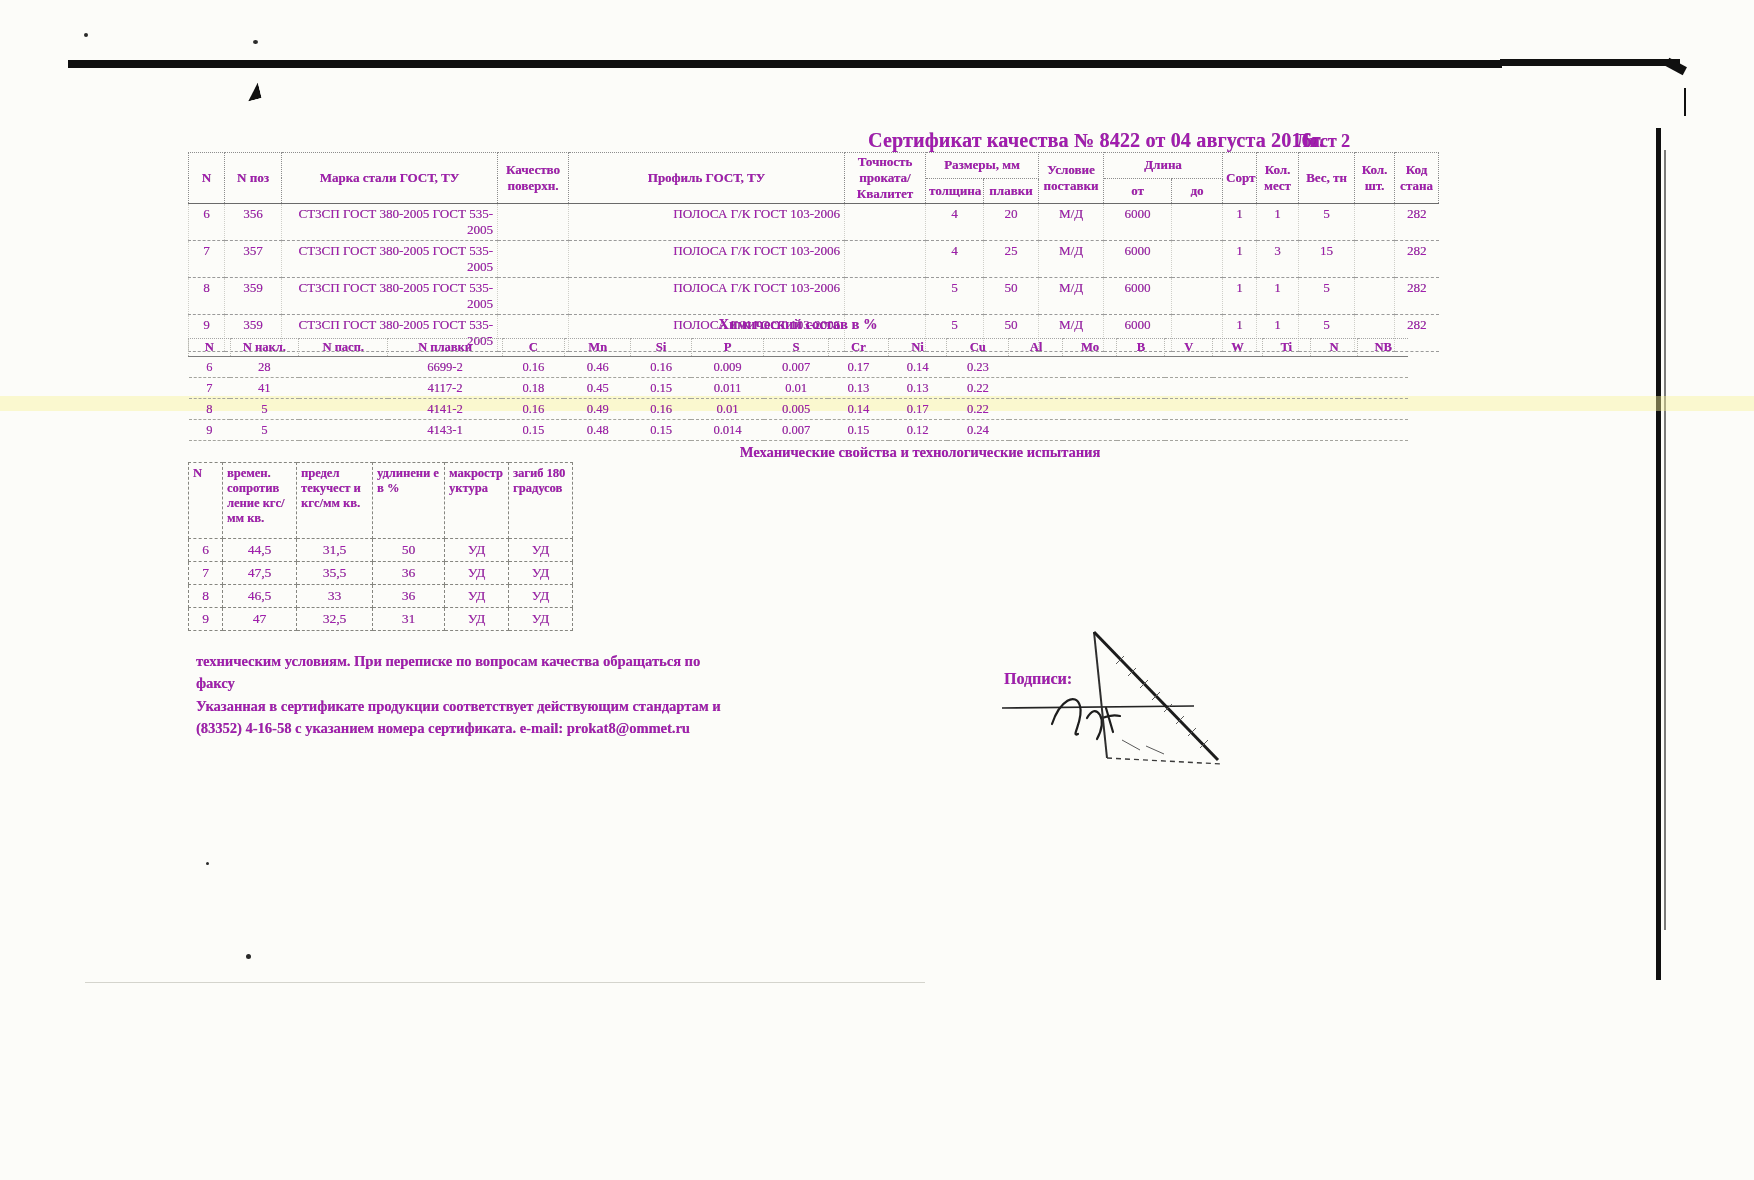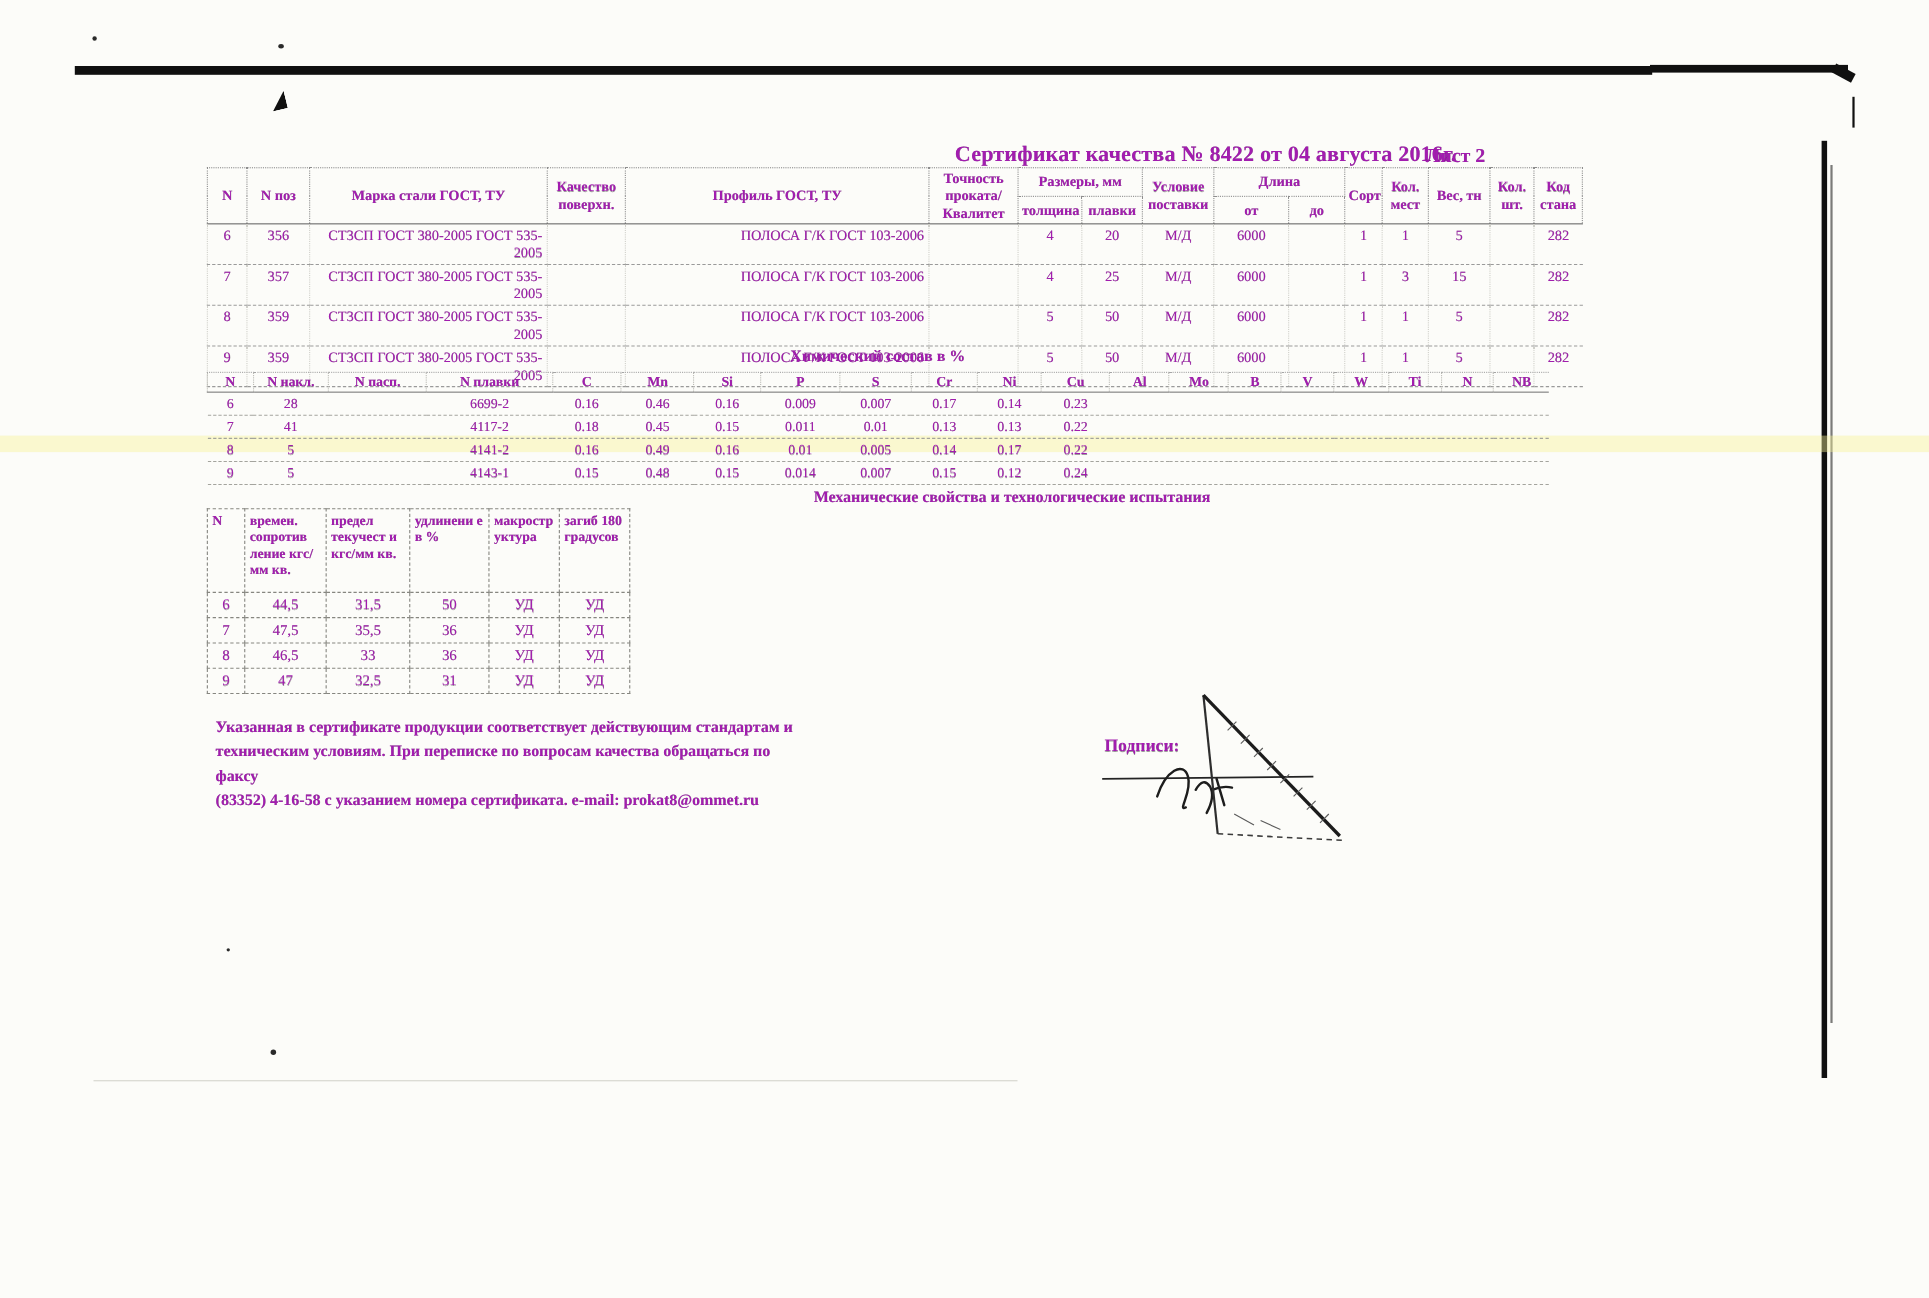--- a/index.html
+++ b/index.html
@@ -366,22 +366,22 @@
           <td>47</td>
           <td>32,5</td>
           <td>31</td>
           <td>УД</td>
           <td>УД</td>
         </tr>
       </tbody>
   </table>
 
   <div class="abs footer-text" style="left:196px;top:650px;">
+    <div>техническим условиям.  При переписке по вопросам качества обращаться по факсу</div>
     <div>Указанная в сертификате продукции соответствует действующим стандартам и</div>
-    <div>техническим условиям.  При переписке по вопросам качества обращаться по факсу</div>
     <div>(83352) 4-16-58 с указанием номера сертификата. e-mail: prokat8@ommet.ru</div>
   </div>
 
   <div class="abs sig-label" style="left:1004px;top:670px;">Подписи:</div>
   <svg class="abs" style="left:990px;top:612px;" width="310" height="200" viewBox="0 0 310 200">
 
     <line x1="12" y1="96" x2="204" y2="94" stroke="#242424" stroke-width="1.6"></line>
 
     <path d="M 62 112 C 70 88, 86 80, 90 94 C 94 108, 80 126, 88 122 M 97 106 q 7 -12 13 -3 q 5 9 -3 24 M 116 96 l 7 24 M 112 106 q 10 -4 18 -2" fill="none" stroke="#1d1d1d" stroke-width="2.2" stroke-linecap="round"></path>
 

